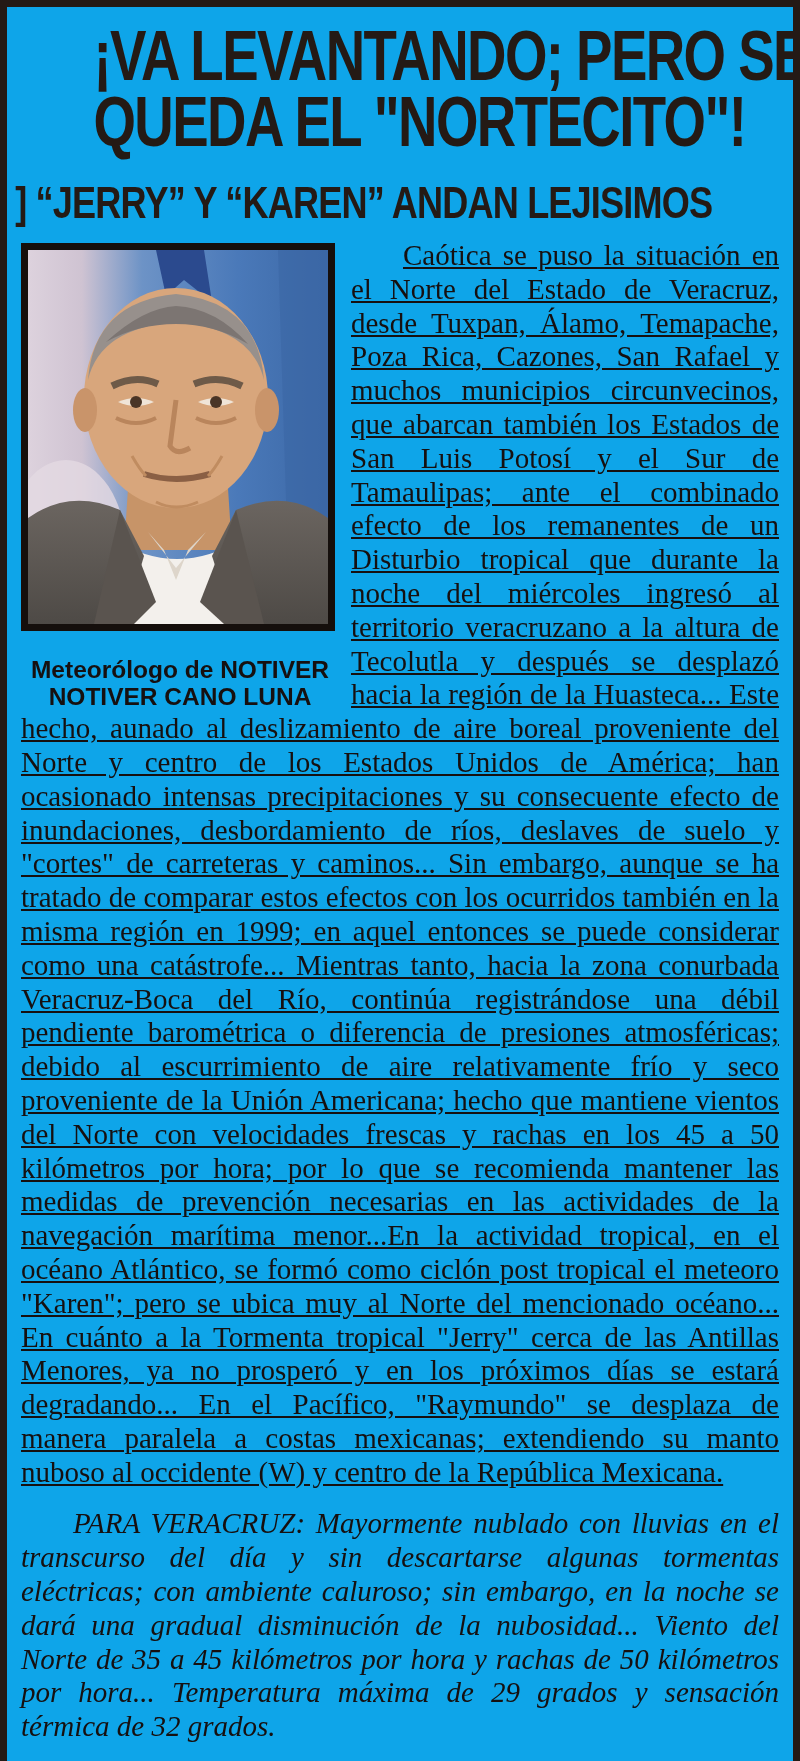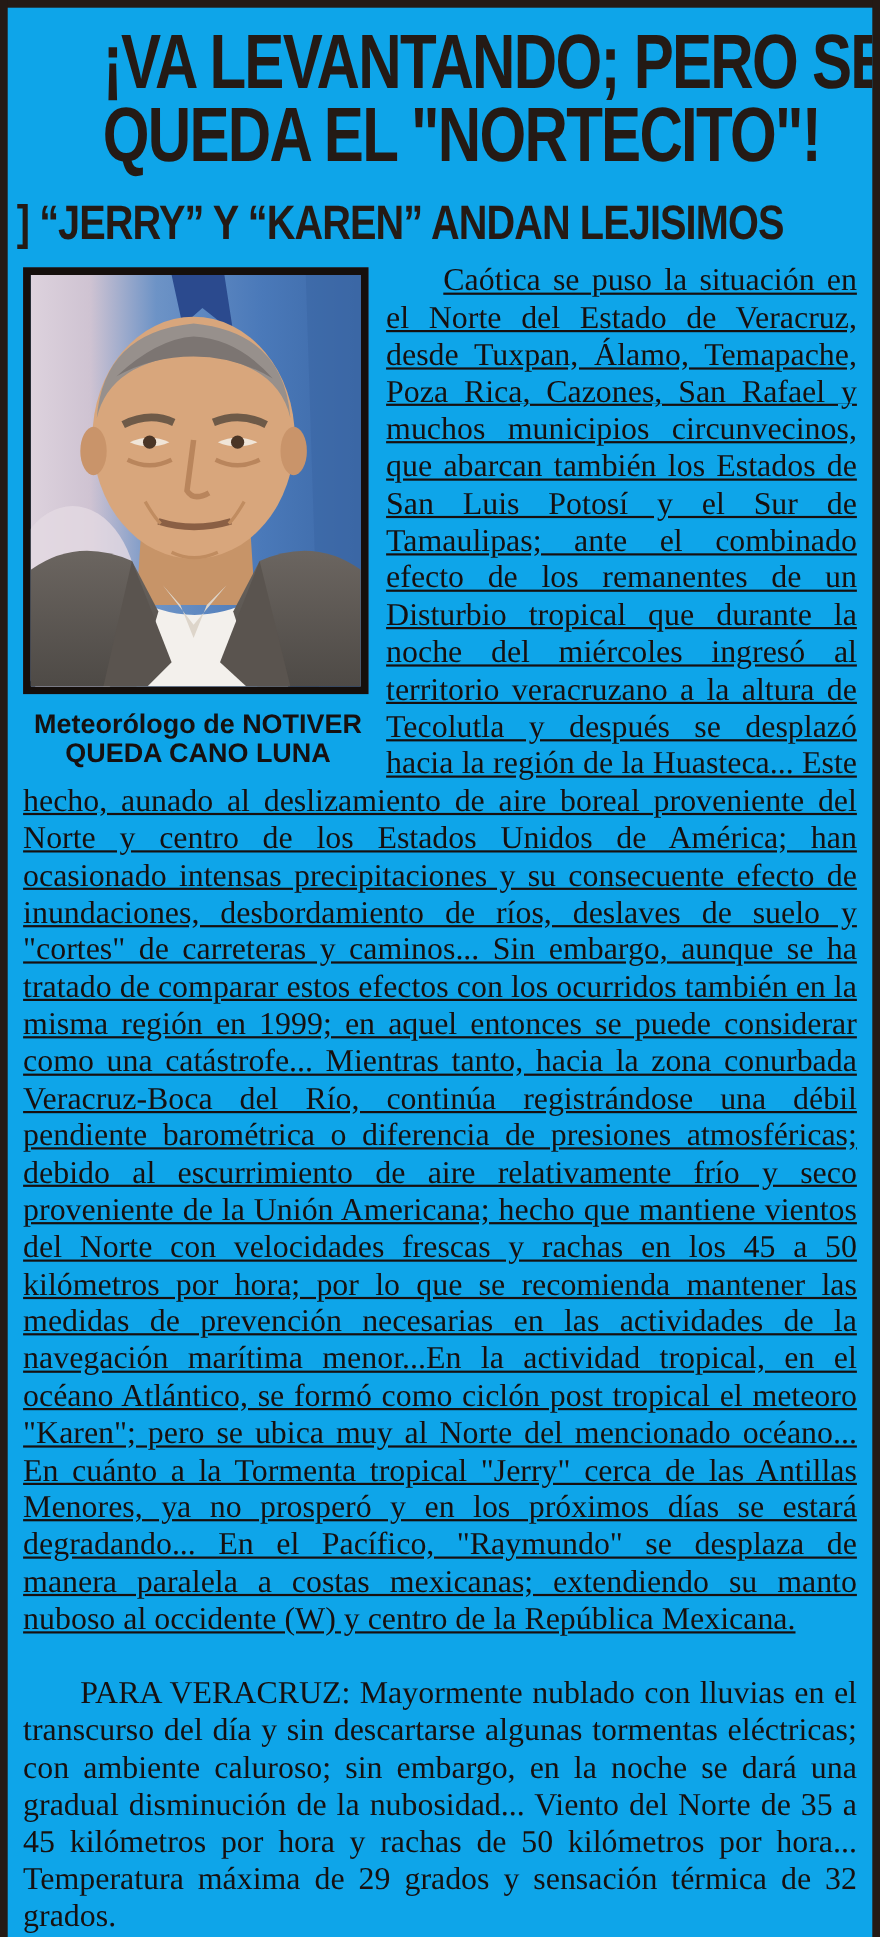--- a/index.html
+++ b/index.html
@@ -58,32 +58,32 @@
   }
   .photo-frame{
     box-sizing:border-box;
     width:314px;
     height:388px;
     border:7px solid #150f0c;
     background:#4d7cba;
   }
   .photo-frame svg{display:block;width:100%;height:100%;}
   .photo-caption{
-    padding-top:14px;
+    padding-top:25px;
     text-align:center;
     font-family:"Liberation Sans","DejaVu Sans",sans-serif;
     font-weight:bold;
     font-size:24.5px;
     line-height:27px;
     color:#161010;
   }
   .photo-caption span{display:block;}
   .para{margin:0;}
   .para.p1{text-indent:52px;text-decoration:underline;}
-  .para.p2{text-indent:52px;margin-top:34px;}
+  .para.p2{text-indent:52px;margin-top:18px;font-style:italic;}
 </style>
 </head>
 <body>
 
 <div class="page">
 
   <h1 class="headline">
     <span class="hl-line">¡VA LEVANTANDO; PERO SE</span>
     <span class="hl-line">QUEDA EL "NORTECITO"!</span>
   </h1>
@@ -143,21 +143,21 @@
           <path d="M120,282 L148,318 L178,282 L160,300 L148,330 L136,300 Z" fill="#ddd5ca"></path>
 
           <path d="M0,374 L0,268 Q42,238 92,260 L116,306 L96,374 Z" fill="url(#jacket)"></path>
           <path d="M300,374 L300,268 Q258,238 208,260 L184,306 L206,374 Z" fill="url(#jacket)"></path>
           <path d="M92,260 L128,352 L106,374 L66,374 Z" fill="#5a544f"></path>
           <path d="M208,260 L172,352 L196,374 L236,374 Z" fill="#5a544f"></path>
         </svg>
       </div>
       <figcaption class="photo-caption">
         <span>Meteorólogo de NOTIVER</span>
-        <span>QUEDA CANO LUNA</span>
+        <span>NOTIVER CANO LUNA</span>
       </figcaption>
     </figure>
 
     <p class="para p1">Caótica se puso la situación en el Norte del Estado de Veracruz, desde Tuxpan, Álamo, Temapache, Poza Rica, Cazones, San Rafael y muchos municipios circunvecinos, que abarcan también los Estados de San Luis Potosí y el Sur de Tamaulipas; ante el combinado efecto de los remanentes de un Disturbio tropical que durante la noche del miércoles ingresó al territorio veracruzano a la altura de Tecolutla y después se desplazó hacia la región de la Huasteca... Este hecho, aunado al deslizamiento de aire boreal proveniente del Norte y centro de los Estados Unidos de América; han ocasionado intensas precipitaciones y su consecuente efecto de inundaciones, desbordamiento de ríos, deslaves de suelo y "cortes" de carreteras y caminos... Sin embargo, aunque se ha tratado de comparar estos efectos con los ocurridos también en la misma región en 1999; en aquel entonces se puede considerar como una catástrofe... Mientras tanto, hacia la zona conurbada Veracruz-Boca del Río, continúa registrándose una débil pendiente barométrica o diferencia de presiones atmosféricas; debido al escurrimiento de aire relativamente frío y seco proveniente de la Unión Americana; hecho que mantiene vientos del Norte con velocidades frescas y rachas en los 45 a 50 kilómetros por hora; por lo que se recomienda mantener las medidas de prevención necesarias en las actividades de la navegación marítima menor...En la actividad tropical, en el océano Atlántico, se formó como ciclón post tropical el meteoro "Karen"; pero se ubica muy al Norte del mencionado océano... En cuánto a la Tormenta tropical "Jerry" cerca de las Antillas Menores, ya no prosperó y en los próximos días se estará degradando... En el Pacífico, "Raymundo" se desplaza de manera paralela a costas mexicanas; extendiendo su manto nuboso al occidente (W) y centro de la República Mexicana.</p>
 
     <p class="para p2">PARA VERACRUZ: Mayormente nublado con lluvias en el transcurso del día y sin descartarse algunas tormentas eléctricas; con ambiente caluroso; sin embargo, en la noche se dará una gradual disminución de la nubosidad... Viento del Norte de 35 a 45 kilómetros por hora y rachas de 50 kilómetros por hora... Temperatura máxima de 29 grados y sensación térmica de 32 grados.</p>
 
   </div>
 </div>
 

